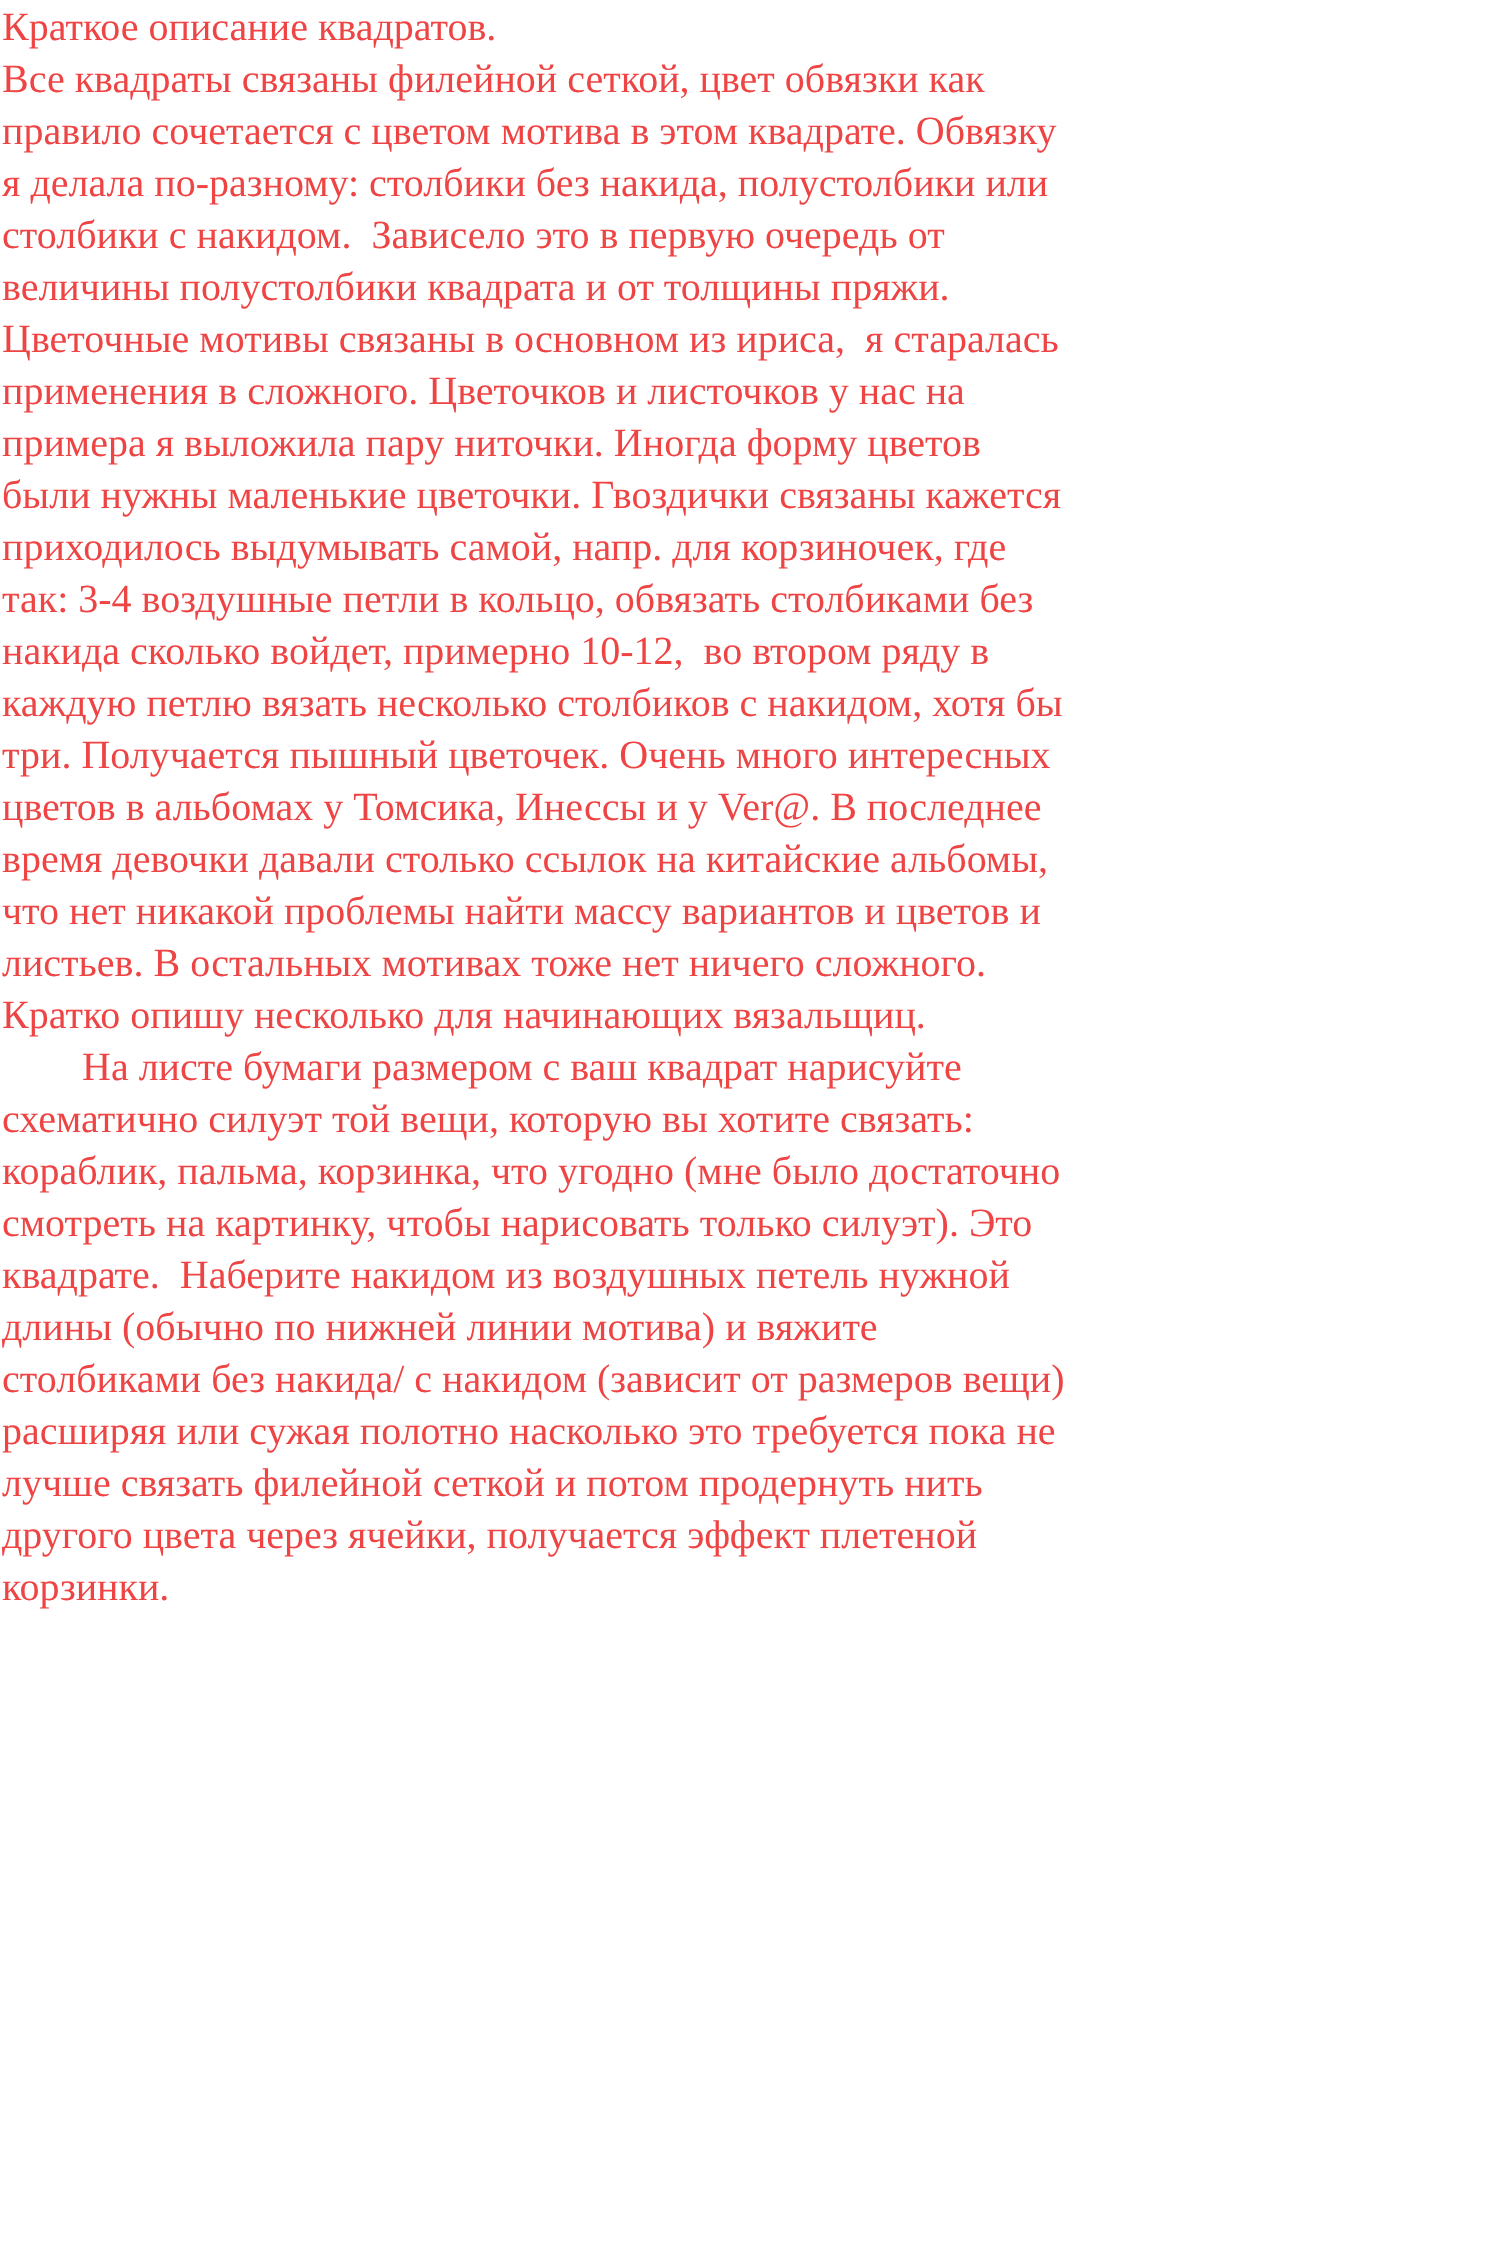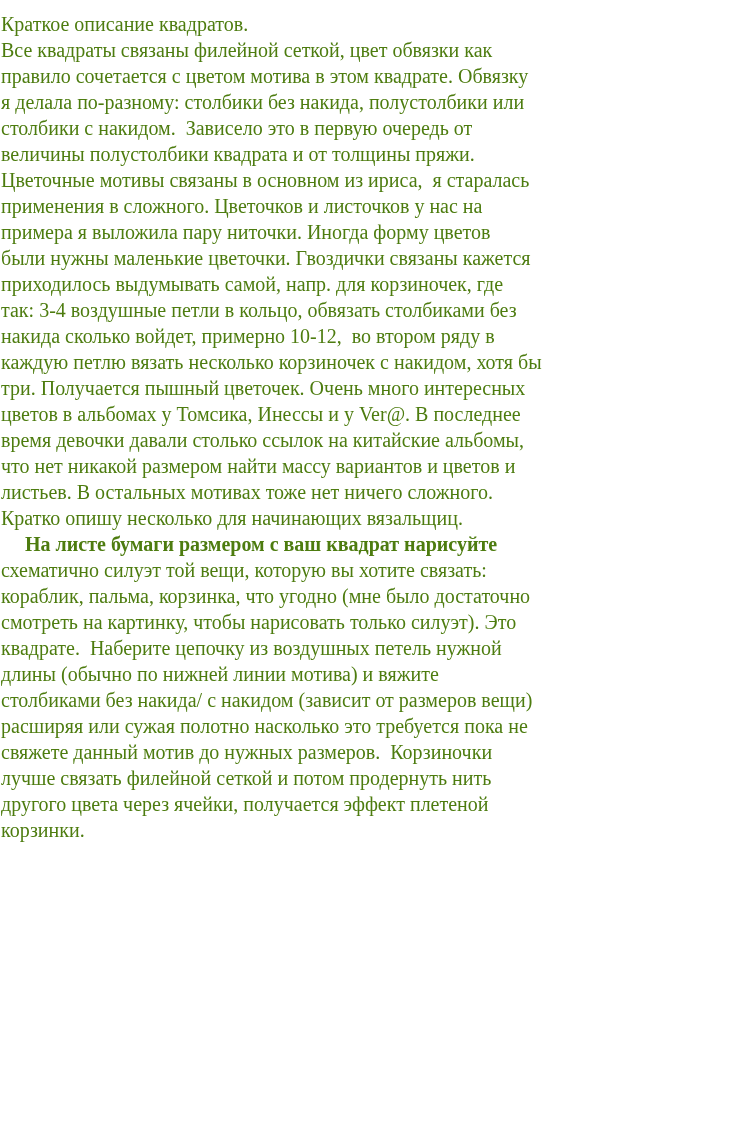--- a/index.html
+++ b/index.html
@@ -9,66 +9,64 @@
     }
     body {
       width: 756px;
       height: 1134px;
       overflow: hidden;
       position: relative;
     }
     .doc {
       position: absolute;
       left: 1px;
-      top: 11px;
+      top: 1px;
       width: 740px;
       font-family: "Liberation Serif", "DejaVu Serif", serif;
       font-size: 20px;
       line-height: 26px;
-      color: #4d7c0f;
+      color: #ef4444;
     }
     .line {
       display: block;
       white-space: pre;
       height: 26px;
     }
     .indent {
-      padding-left: 24px;
-      font-weight: bold;
+      padding-left: 40px;
     }
   </style>
 </head>
 <body>
 
 <div class="doc">
   <span class="line">Краткое описание квадратов.</span>
   <span class="line">Все квадраты связаны филейной сеткой, цвет обвязки как</span>
   <span class="line">правило сочетается с цветом мотива в этом квадрате. Обвязку</span>
   <span class="line">я делала по-разному: столбики без накида, полустолбики или</span>
   <span class="line">столбики с накидом.  Зависело это в первую очередь от</span>
   <span class="line">величины полустолбики квадрата и от толщины пряжи.</span>
   <span class="line">Цветочные мотивы связаны в основном из ириса,  я старалась</span>
   <span class="line">применения в сложного. Цветочков и листочков у нас на</span>
   <span class="line">примера я выложила пару ниточки. Иногда форму цветов</span>
   <span class="line">были нужны маленькие цветочки. Гвоздички связаны кажется</span>
   <span class="line">приходилось выдумывать самой, напр. для корзиночек, где</span>
   <span class="line">так: 3-4 воздушные петли в кольцо, обвязать столбиками без</span>
   <span class="line">накида сколько войдет, примерно 10-12,  во втором ряду в</span>
-  <span class="line">каждую петлю вязать несколько корзиночек с накидом, хотя бы</span>
+  <span class="line">каждую петлю вязать несколько столбиков с накидом, хотя бы</span>
   <span class="line">три. Получается пышный цветочек. Очень много интересных</span>
   <span class="line">цветов в альбомах у Томсика, Инессы и у Ver@. В последнее</span>
   <span class="line">время девочки давали столько ссылок на китайские альбомы,</span>
-  <span class="line">что нет никакой размером найти массу вариантов и цветов и</span>
+  <span class="line">что нет никакой проблемы найти массу вариантов и цветов и</span>
   <span class="line">листьев. В остальных мотивах тоже нет ничего сложного.</span>
   <span class="line">Кратко опишу несколько для начинающих вязальщиц.</span>
   <span class="line indent">На листе бумаги размером с ваш квадрат нарисуйте</span>
   <span class="line">схематично силуэт той вещи, которую вы хотите связать:</span>
   <span class="line">кораблик, пальма, корзинка, что угодно (мне было достаточно</span>
   <span class="line">смотреть на картинку, чтобы нарисовать только силуэт). Это</span>
-  <span class="line">квадрате.  Наберите цепочку из воздушных петель нужной</span>
+  <span class="line">квадрате.  Наберите накидом из воздушных петель нужной</span>
   <span class="line">длины (обычно по нижней линии мотива) и вяжите</span>
   <span class="line">столбиками без накида/ с накидом (зависит от размеров вещи)</span>
   <span class="line">расширяя или сужая полотно насколько это требуется пока не</span>
-  <span class="line">свяжете данный мотив до нужных размеров.  Корзиночки</span>
   <span class="line">лучше связать филейной сеткой и потом продернуть нить</span>
   <span class="line">другого цвета через ячейки, получается эффект плетеной</span>
   <span class="line">корзинки.</span>
 </div>
 
 </body></html>

